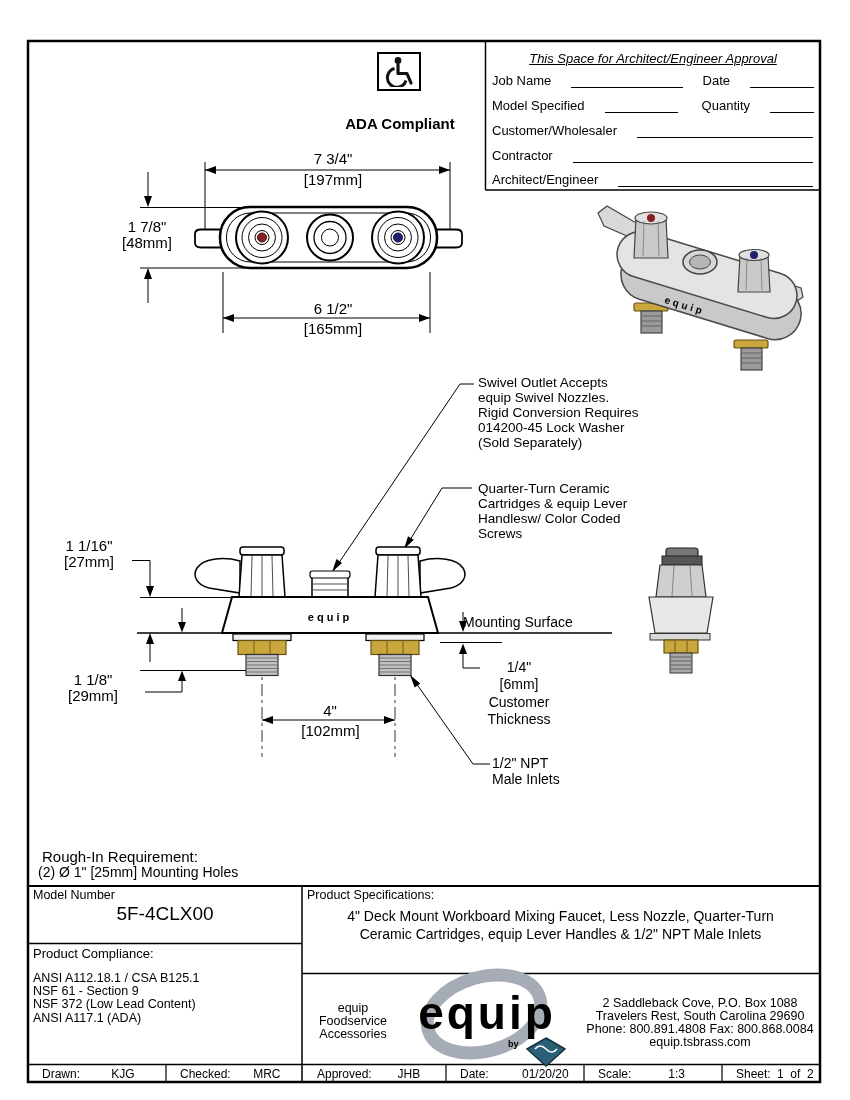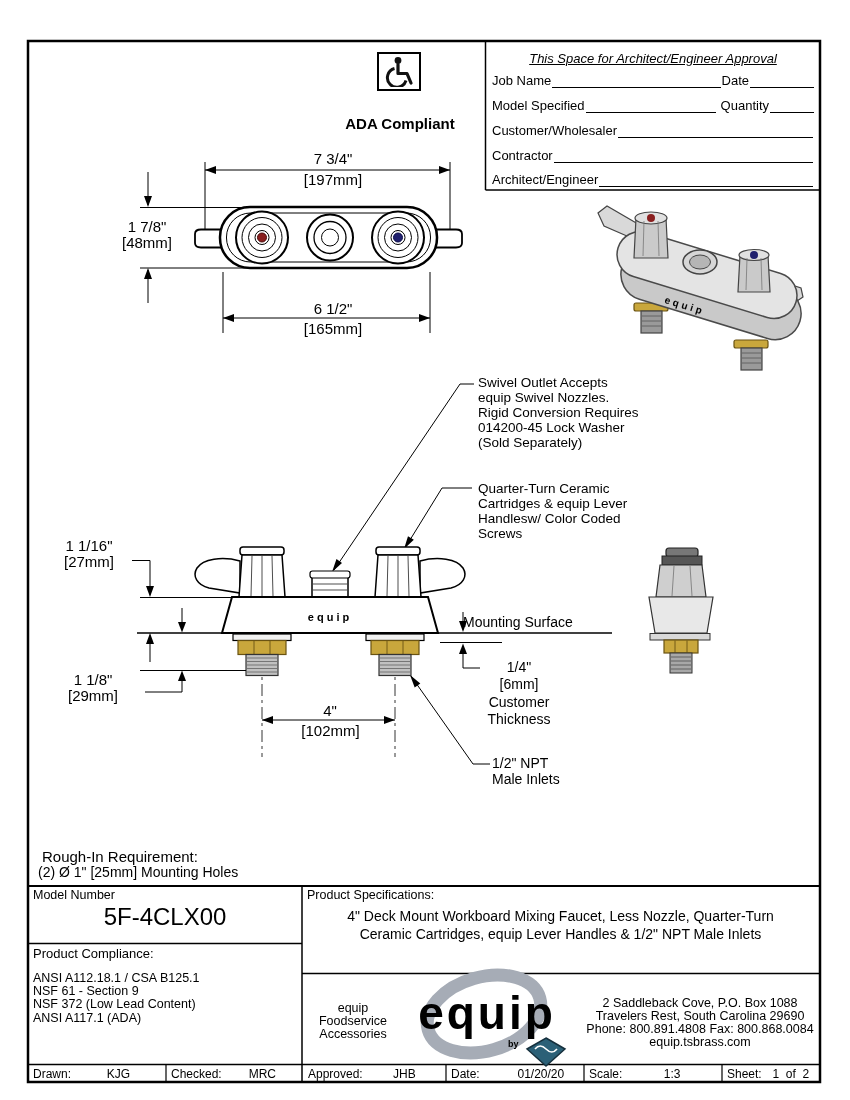--- a/index.html
+++ b/index.html
@@ -11,33 +11,33 @@
   svg.linework { position:absolute; left:0; top:0; z-index:1; }
   .t { position:absolute; white-space:nowrap; z-index:2; }
   .c { text-align:center; }
   .dim { font-size:15px; }
   .note { font-size:13.5px; line-height:15px; }
   .tb { font-size:12.5px; }
   .ada-box { position:absolute; left:377px; top:52px; width:44px; height:39px;
              border:2.5px solid #000; display:flex; align-items:center; justify-content:center; z-index:2; }
   .ada-label { left:337px; top:115px; width:126px; font-size:15px; font-weight:bold; }
   .apr-row { position:absolute; left:492px; width:322px; height:17px;
-             display:flex; align-items:flex-end; font-size:13px; z-index:2; }
+             display:flex; align-items:flex-end; font-size:13px; z-index:2;gap:19px; }
   .apr-row .lbl { white-space:nowrap; }
   .fill-line { flex:1; border-bottom:1.2px solid #000; height:3px; margin:0 1px; }
   .short-line { border-bottom:1.2px solid #000; height:3px; margin-left:1px; }
   .apr-title { left:492px; top:51px; width:322px; font-size:13px; font-style:italic;
                text-decoration:underline; }
   .body-mark { font-size:11px; letter-spacing:3px; font-weight:bold; }
   .logo-big { left:398px; top:986px; width:178px; text-align:center;
               font-size:46px; font-weight:bold; letter-spacing:3px; z-index:3; }
   .by-txt { left:508px; top:1039px; font-size:9px; font-weight:bold; z-index:4; }
   .footer-cell { position:absolute; top:1065px; height:17px; display:flex;
                  align-items:center; font-size:12px; z-index:2; }
-  .footer-cell .fl { padding-left:5px; white-space:nowrap; }
+  .footer-cell .fl { padding-left:14px; white-space:nowrap; }
   .footer-cell .fv { margin:0 auto; white-space:pre; }
   .mono-line { line-height:15px; }
 </style>
 </head>
 <body>
 
 <svg class="linework" width="850" height="1100" viewBox="0 0 850 1100">
 
   <g>
     <rect x="28" y="41" width="792" height="1041" fill="none" stroke="#000" stroke-width="2.5"></rect>
@@ -312,21 +312,21 @@
 <div class="t c" style="left:474px;top:711px;width:90px;font-size:14px">Thickness</div>
 <div class="t" style="left:492px;top:755px;font-size:14px">1/2" NPT</div>
 <div class="t" style="left:492px;top:771px;font-size:14px">Male Inlets</div>
 <div class="t c body-mark" style="left:300px;top:611px;width:60px">equip</div>
 <div class="t body-mark" style="left:664px;top:300px;transform:rotate(17deg);font-size:10px">equip</div>
 
 <div class="t" style="left:42px;top:848px;font-size:15px">Rough-In Requirement:</div>
 <div class="t" style="left:38px;top:864px;font-size:14px">(2) Ø 1" [25mm] Mounting Holes</div>
 
 <div class="t tb" style="left:33px;top:888px">Model Number</div>
-<div class="t c" style="left:28px;top:903px;width:274px;font-size:24px">5F-4CLX00</div>
+<div class="t c" style="left:28px;top:903px;width:274px;font-size:19px">5F-4CLX00</div>
 <div class="t" style="left:33px;top:946px;font-size:13px">Product Compliance:</div>
 <div class="t tb" style="left:33px;top:971px">ANSI A112.18.1 / CSA B125.1</div>
 <div class="t tb" style="left:33px;top:984px">NSF 61 - Section 9</div>
 <div class="t tb" style="left:33px;top:997px">NSF 372 (Low Lead Content)</div>
 <div class="t tb" style="left:33px;top:1011px">ANSI A117.1 (ADA)</div>
 
 <div class="t tb" style="left:307px;top:888px">Product Specifications:</div>
 <div class="t c" style="left:308px;top:908px;width:505px;font-size:14px">4" Deck Mount Workboard Mixing Faucet, Less Nozzle, Quarter-Turn</div>
 <div class="t c" style="left:308px;top:926px;width:505px;font-size:14px">Ceramic Cartridges, equip Lever Handles &amp; 1/2" NPT Male Inlets</div>
 

